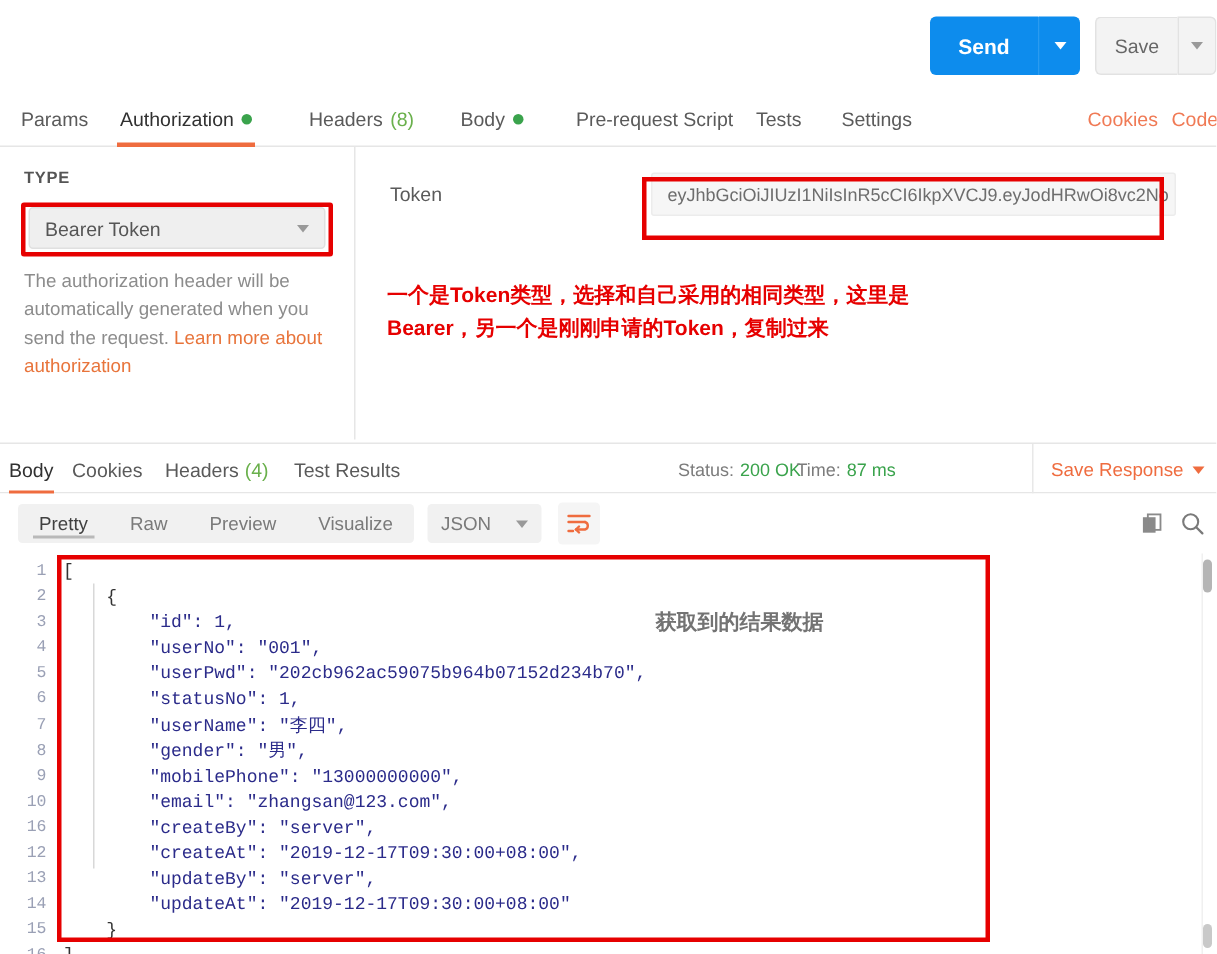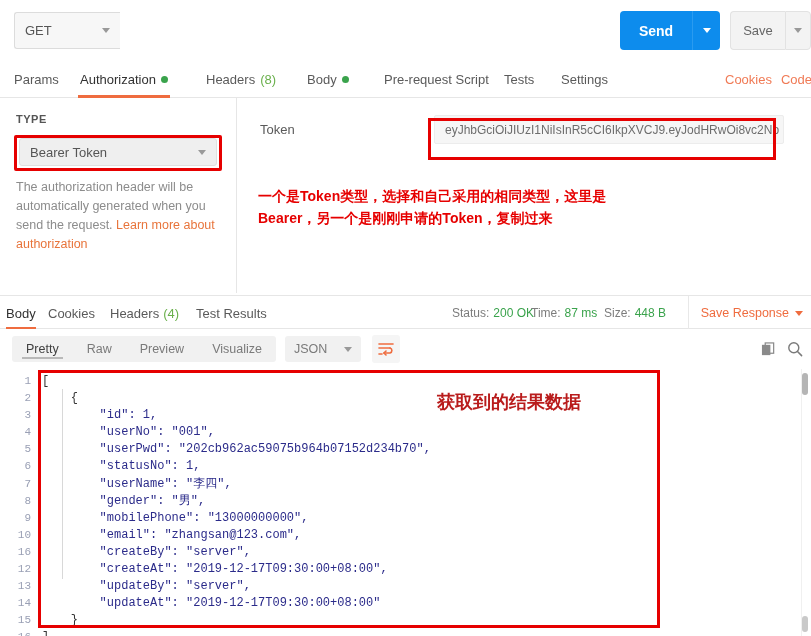--- a/index.html
+++ b/index.html
@@ -218,46 +218,42 @@
     font-family: "Liberation Mono", "DejaVu Sans Mono", monospace;
     font-size: 12px; color:#2b2b8a; white-space:pre;
   }
   .code div { height:17.1px; line-height:17.1px; }
   .k-bracket { color:#333; }
   .redbox-body {
     position:absolute; left:38px; top:370px; width:622px; height:258px;
     border:3px solid #e60000; pointer-events:none;
   }
   .annot-body {
-    position:absolute; left:437px; top:390px;
-    color:#b91c1c; font-size:18px; font-weight:bold;
+    position:absolute; left:437px; top:406px;
+    color:#737373; font-size:14px; font-weight:bold;
   }
   .vscroll {
     position:absolute; right:2px; top:369px; width:8px; height:267px;
   }
   .vscroll-track { position:absolute; right:0; top:0; width:8px; height:267px; background:#fff; border-left:1px solid #f0f0f0;}
   .vscroll-thumb {
     position:absolute; right:1px; top:4px; width:6px; height:22px;
     background:#b5b5b5; border-radius:3px; cursor:pointer;
   }
   .vscroll-thumb2 {
     position:absolute; right:1px; bottom:4px; width:6px; height:16px;
     background:#c9c9c9; border-radius:3px; cursor:pointer;
   }
 </style>
 </head>
 <body>
 
 <div class="app">
 
   <div class="urlbar">
-    <div class="method-box">
-      <span class="method-label">GET</span>
-      <span class="caret"></span>
-    </div>
     <div class="send-btn">Send</div>
     <div class="send-caret-btn">
       <span class="caret"></span>
     </div>
     <div class="save-btn">Save</div>
     <div class="save-caret-btn">
       <span class="caret"></span>
     </div>
   </div>
 
@@ -332,24 +328,20 @@
       <span>Test Results</span>
     </div>
 
     <div class="meta" style="left:452px;">
       <span>Status:</span>
       <span class="val">200 OK</span>
     </div>
     <div class="meta" style="left:531px;">
       <span>Time:</span>
       <span class="val">87 ms</span>
-    </div>
-    <div class="meta" style="left:604px;">
-      <span>Size:</span>
-      <span class="val">448 B</span>
     </div>
     <div class="save-resp">
       <span>Save Response</span>
       <span class="caret"></span>
     </div>
   </div>
 
   <div class="view-bar">
     <div class="pill-group">
       <div class="pill active">Pretty</div>

